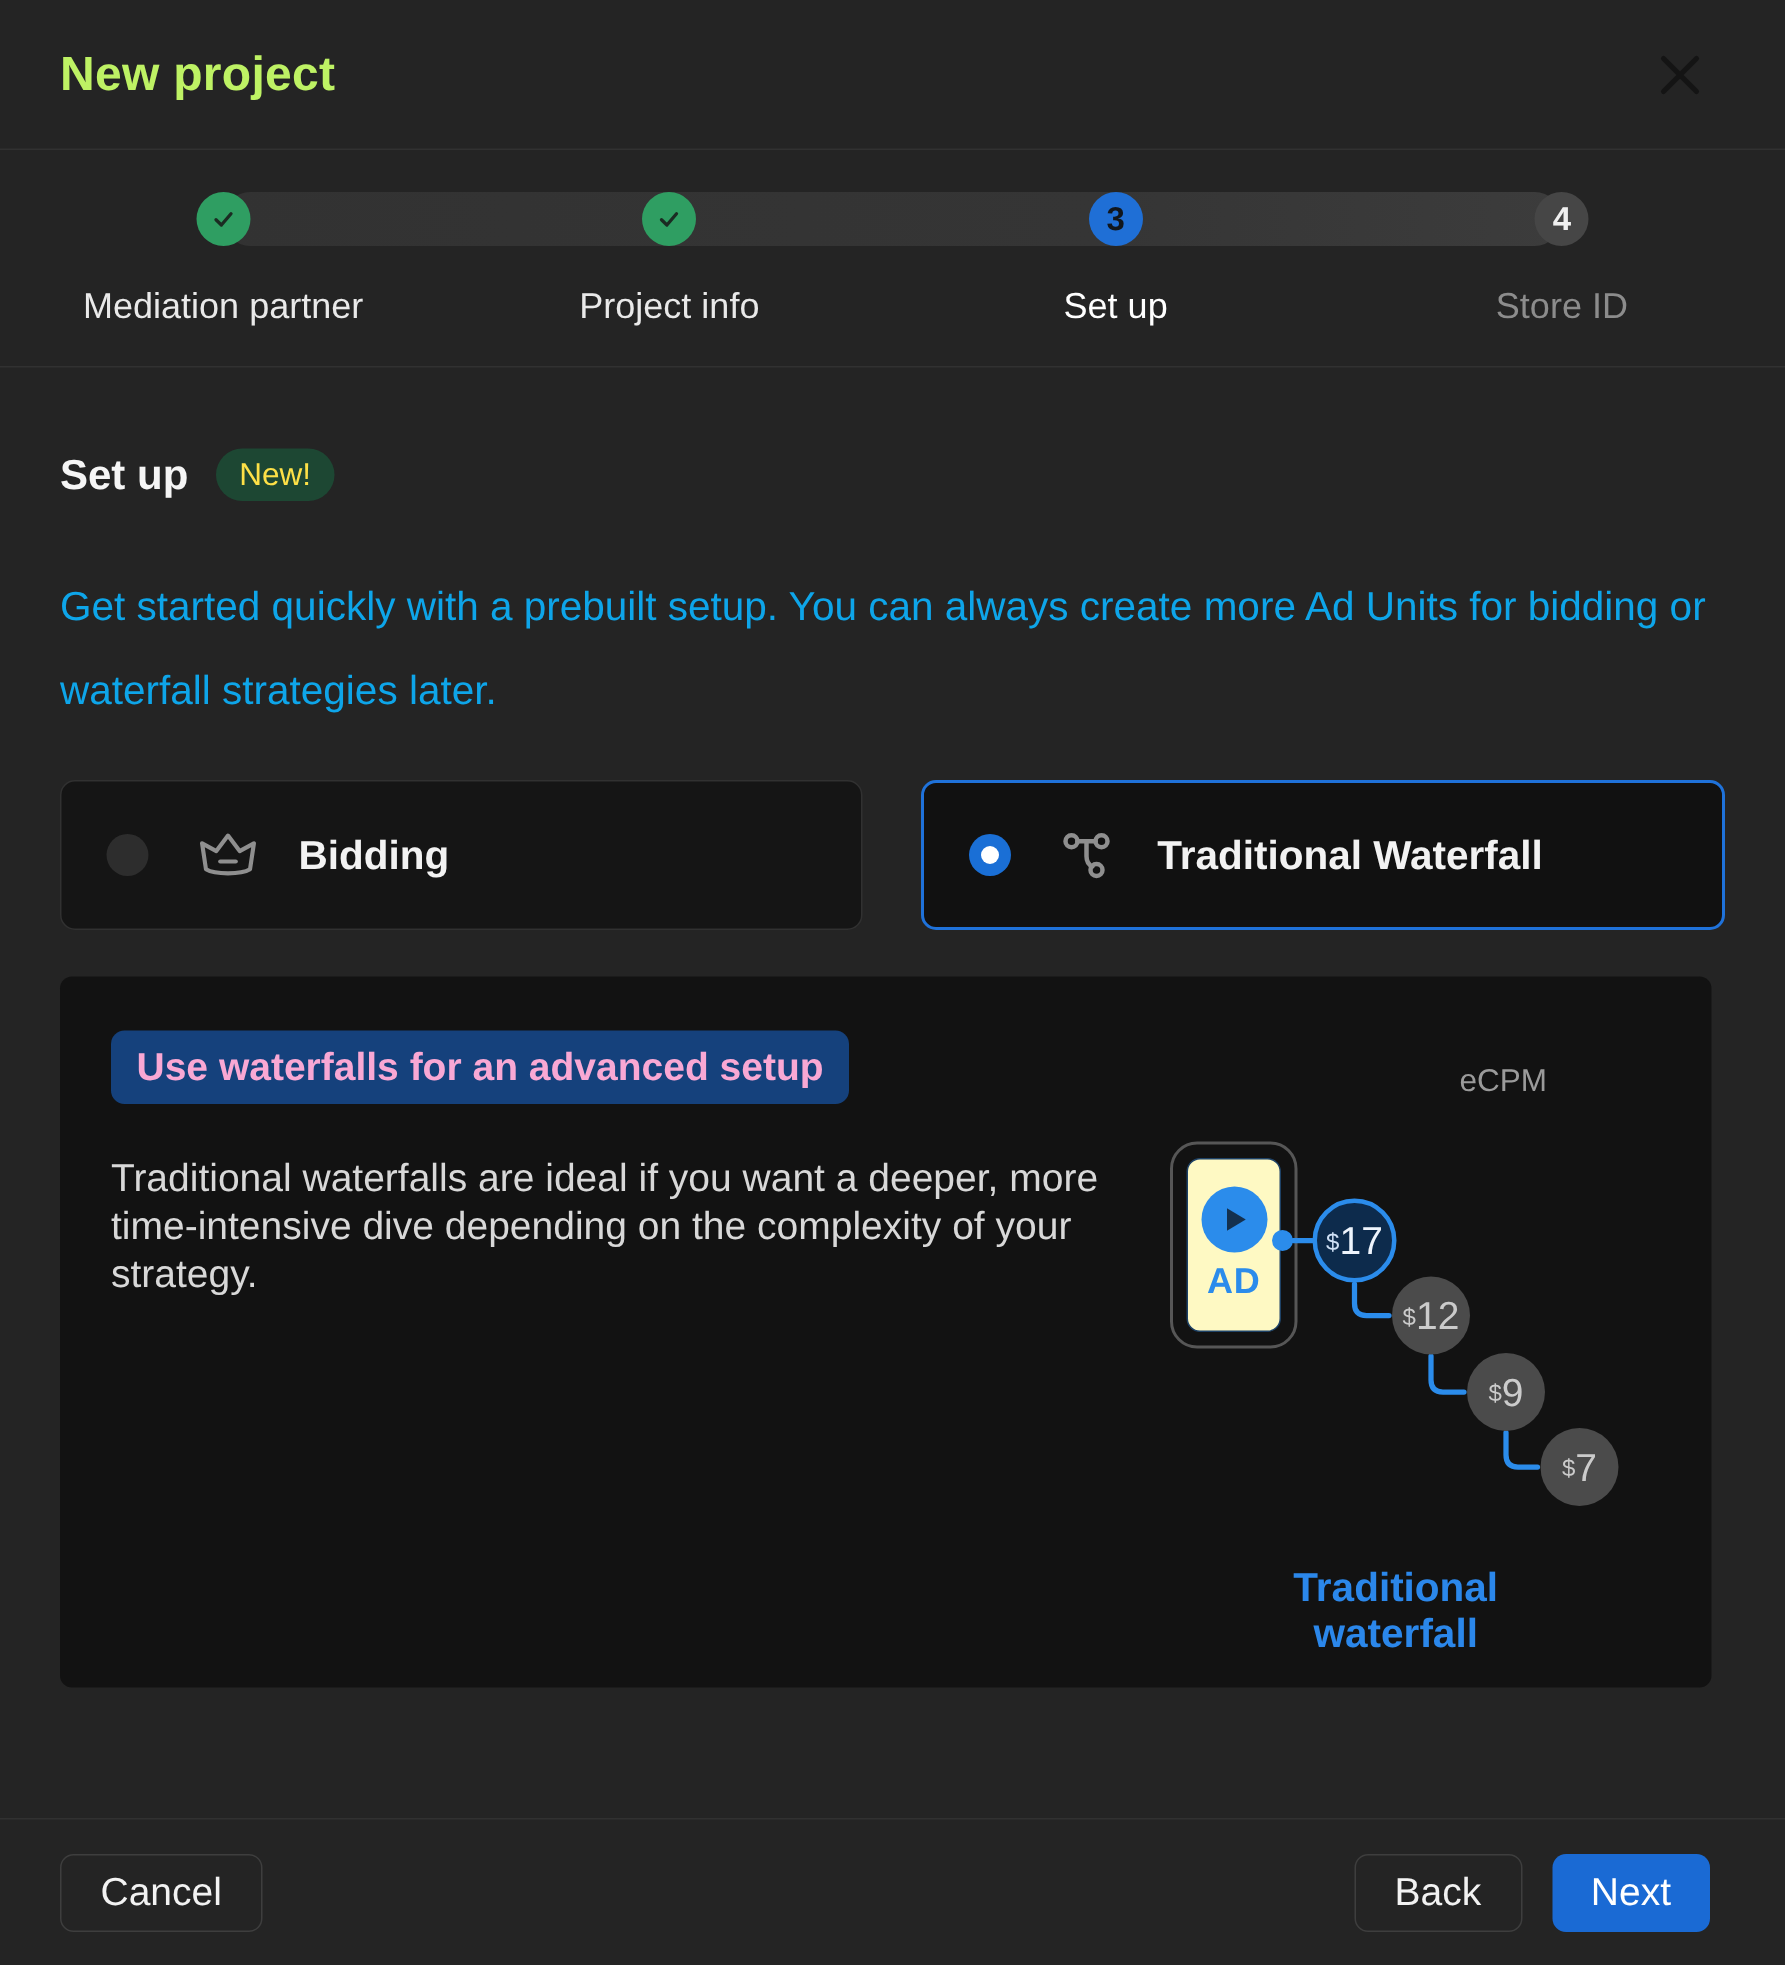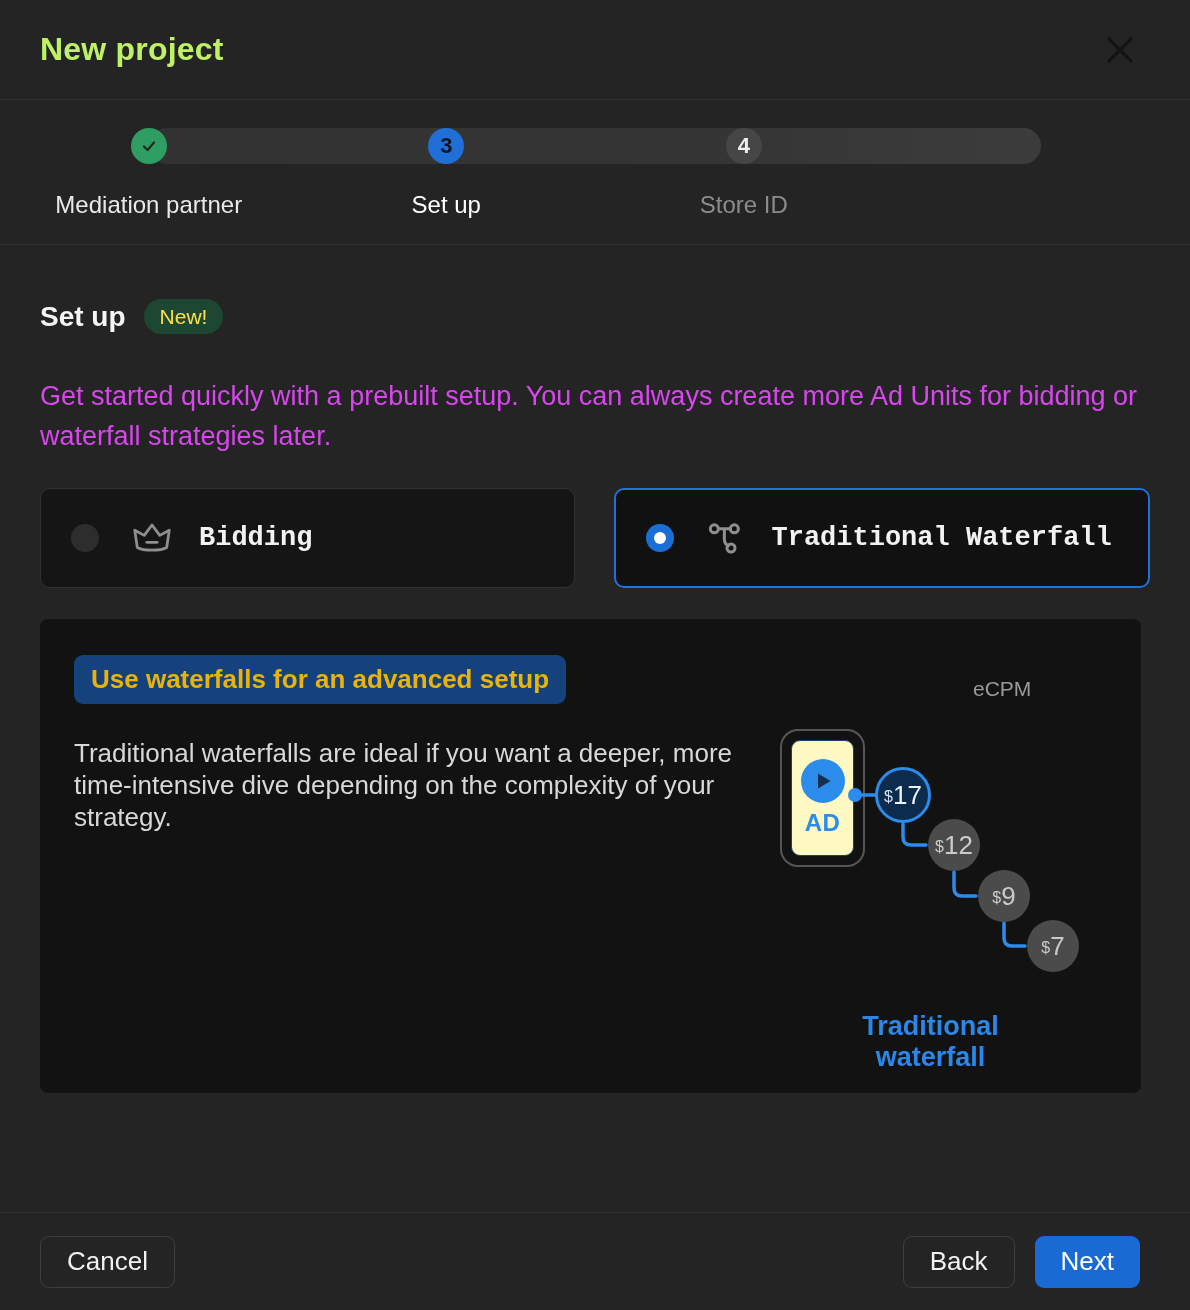--- a/index.html
+++ b/index.html
@@ -51,27 +51,27 @@
   
   .content { flex: 1 1 auto; padding: 54px 40px 0 40px; }
 
   .setup-head { display: flex; align-items: center; gap: 18px; }
   .setup-head h2 { font-size: 28px; font-weight: 700; color: #f5f5f5; }
   .new-badge {
     background: #1d4733; color: #fde047; font-size: 21px; font-weight: 500;
     padding: 7px 16px; border-radius: 18px; line-height: 1;
   }
   .setup-desc {
-    margin-top: 42px; font-size: 27px; line-height: 40px; color: #d946ef;
+    margin-top: 42px; font-size: 27px; line-height: 56px; color: #0ea5e9;
     max-width: 1115px;
   }
   .select-label { margin-top: 38px; font-size: 27px; font-weight: 700; color: #f2f2f2; }
 
   
-  .cards { margin-top: 32px; display: flex; gap: 39px; font-family: Liberation Mono, monospace; }
+  .cards { margin-top: 32px; display: flex; gap: 39px; }
   .card {
     flex: 1 1 0; height: 100px; border-radius: 10px; cursor: pointer;
     background: #151515; border: 1px solid #313131;
     display: flex; align-items: center; padding: 0 30px;
   }
   .card.selected { background: #111111; border: 2px solid #1f72da; }
   .radio {
     width: 28px; height: 28px; border-radius: 50%; background: #2d2d2d; flex: 0 0 auto;
   }
   .radio.checked {
@@ -80,21 +80,21 @@
   .radio.checked::after { content: ""; width: 12px; height: 12px; border-radius: 50%; background: #ffffff; }
   .card .opt-icon { margin-left: 32px; flex: 0 0 auto; display: flex; }
   .card .opt-label { margin-left: 26px; font-size: 27px; font-weight: 700; color: #f2f2f2; }
 
   
   .info-panel {
     margin-top: 31px; width: 1101px; height: 474px; position: relative;
     background: #121212; border-radius: 8px; padding: 36px 34px;
   }
   .panel-badge {
-    display: inline-block; background: #15417c; color: #eab308;
+    display: inline-block; background: #15417c; color: #f9a8d4;
     font-size: 26px; font-weight: 700; padding: 9px 17px; border-radius: 9px;
   }
   .panel-text { margin-top: 33px; font-size: 26px; line-height: 32px; color: #d8d8d8; max-width: 685px; }
   .panel-text + .panel-text { margin-top: 32px; }
 
   
   .illus { position: absolute; inset: 0; pointer-events: none; }
   .ecpm-label { position: absolute; left: 933px; top: 58px; font-size: 21px; color: #9a9a9a; }
   .phone {
     position: absolute; left: 740px; top: 110px; width: 85px; height: 138px;
@@ -168,20 +168,30 @@
     <div class="steps">
       <div class="step completed">
         <div class="step-circle completed">
           <span style="display:flex;">
             <svg width="20" height="20" viewBox="0 0 20 20" fill="none">
               <path d="M5 10.5 L8.6 14 L15 6.5" stroke="#1b2b22" stroke-width="2.2" stroke-linecap="round" stroke-linejoin="round"></path>
             </svg>
           </span>
         </div>
         <div class="step-label">Mediation partner</div>
+      </div>
+      <div class="step completed">
+        <div class="step-circle completed">
+          <span style="display:flex;">
+            <svg width="20" height="20" viewBox="0 0 20 20" fill="none">
+              <path d="M5 10.5 L8.6 14 L15 6.5" stroke="#1b2b22" stroke-width="2.2" stroke-linecap="round" stroke-linejoin="round"></path>
+            </svg>
+          </span>
+        </div>
+        <div class="step-label">Project info</div>
       </div>
       <div class="step current">
         <div class="step-circle current">3</div>
         <div class="step-label">Set up</div>
       </div>
       <div class="step upcoming">
         <div class="step-circle upcoming">4</div>
         <div class="step-label">Store ID</div>
       </div>
     </div>

